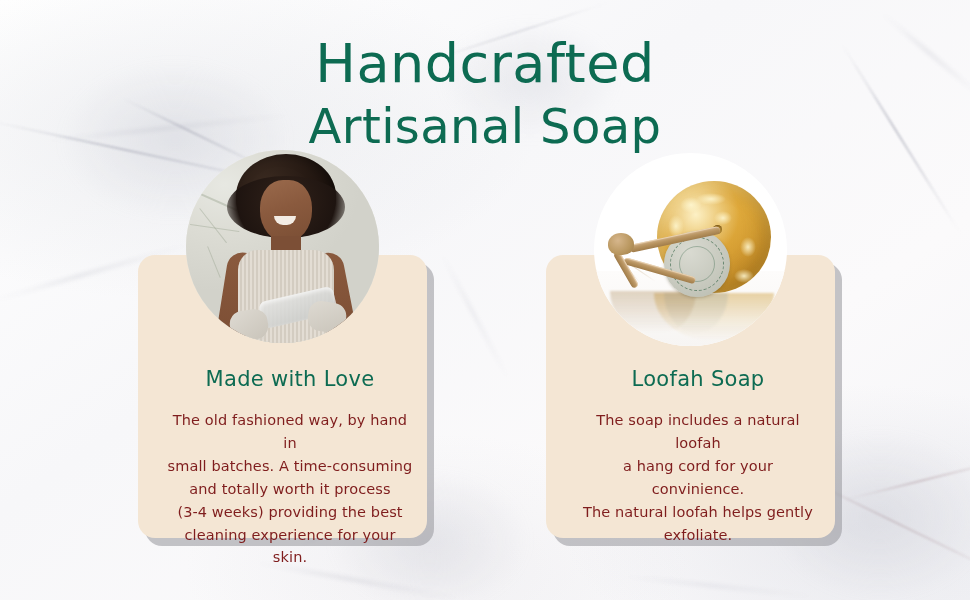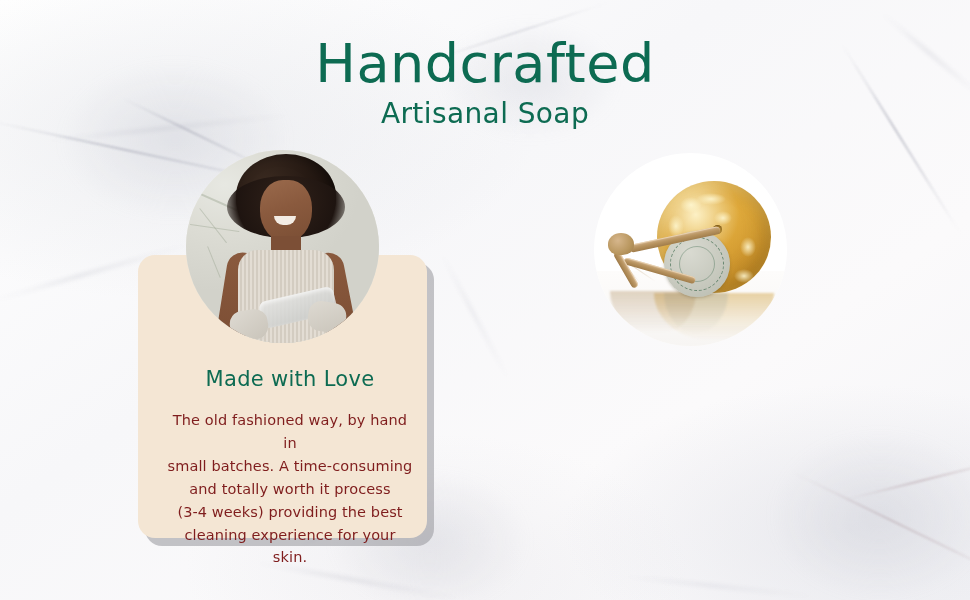--- a/index.html
+++ b/index.html
@@ -50,21 +50,21 @@
 
   .title-main {
     font-size:54px;
     font-weight:400;
     letter-spacing:0.5px;
     color:#0d6b52;
     line-height:1.12;
     font-family:"DejaVu Sans", sans-serif;
   }
   .title-sub {
-    font-size:28px;
+    font-size:48px;
     font-weight:400;
     letter-spacing:0.4px;
     color:#0d6b52;
     line-height:1.25;
     margin-top:2px;
     font-family:"DejaVu Sans", sans-serif;
   }
 
   
   .card {
@@ -353,20 +353,29 @@
     <div class="p-face"></div>
     <div class="p-smile"></div>
     <div class="p-neck"></div>
     <div class="p-top"></div>
     <div class="p-pour"></div>
     <div class="p-bottle"></div>
     <div class="p-hand l"></div>
     <div class="p-hand r"></div>
   </div>
 
+  <div class="card right">
+    <div class="card-inner">
+      <div class="card-heading">Loofah Soap</div>
+      <div class="card-body">The soap includes a natural loofah
+a hang cord for your convinience.
+The natural loofah helps gently
+exfoliate.</div>
+    </div>
+  </div>
 
   <div class="photo right">
     <div class="s-bg"></div>
     <div class="s-surface"></div>
 
     <div class="s-soap"></div>
     <div class="s-tex" style="left:86px; top:44px; width:22px; height:16px;"></div>
     <div class="s-tex" style="left:120px; top:58px; width:18px; height:14px;"></div>
     <div class="s-tex" style="left:146px; top:84px; width:16px; height:20px;"></div>
     <div class="s-tex" style="left:102px; top:40px; width:30px; height:12px;"></div>

